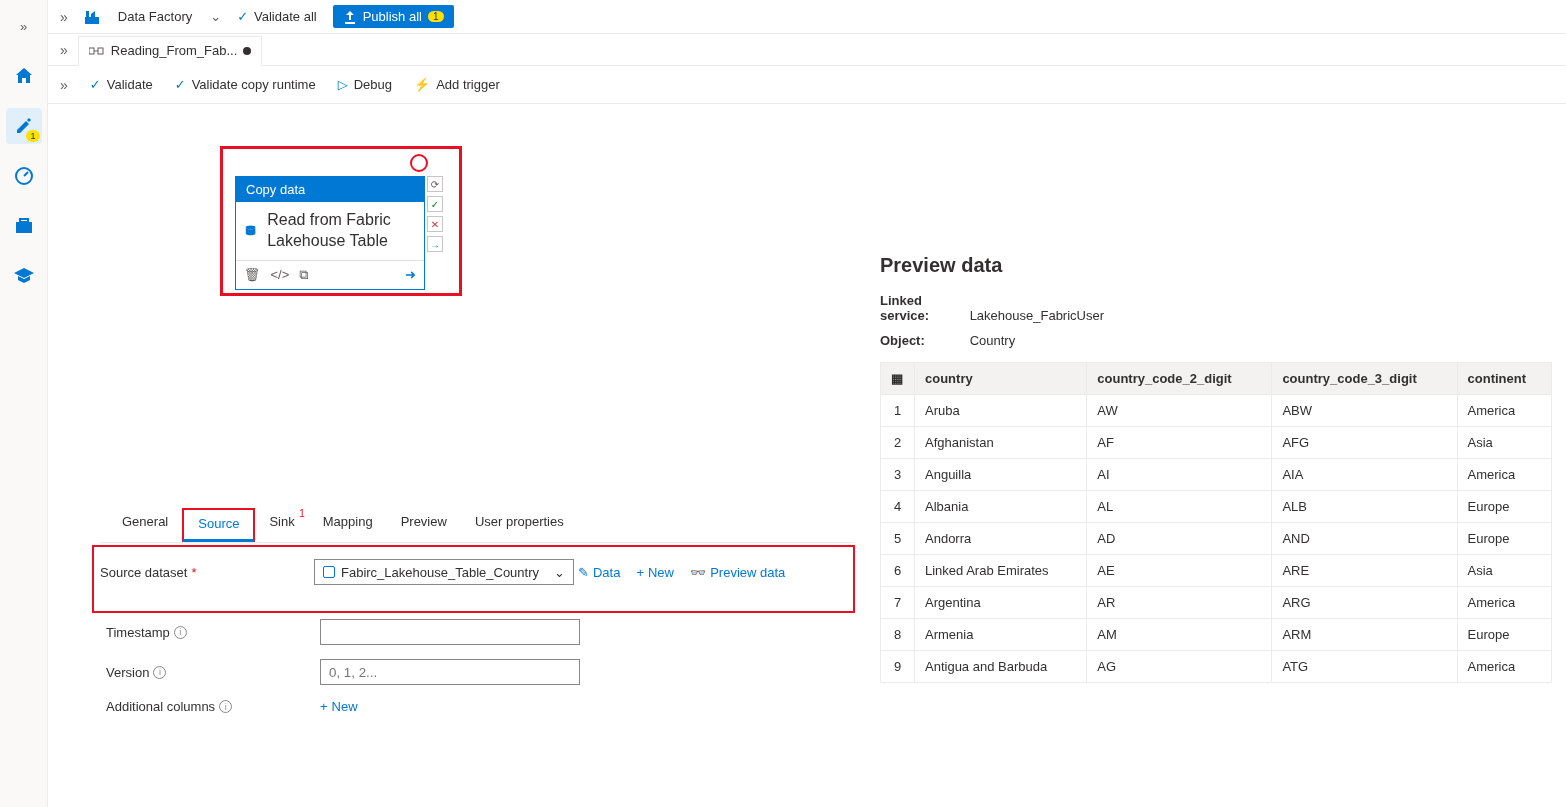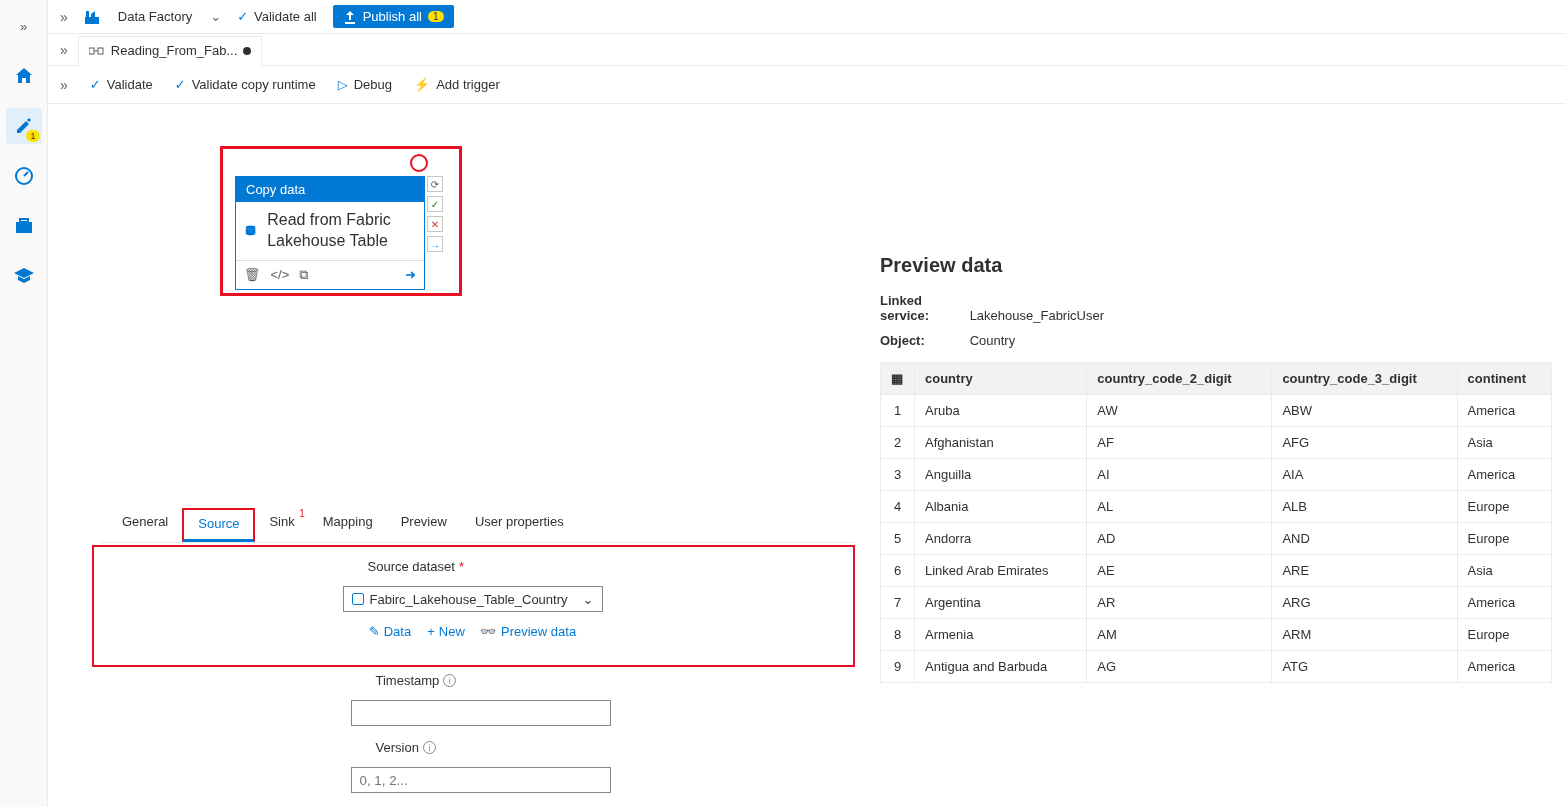--- a/index.html
+++ b/index.html
@@ -42,21 +42,21 @@
 .handle { width: 16px; height: 16px; border: 1px solid #c8c6c4; background: #fff; display: flex; align-items: center; justify-content: center; font-size: 10px; }
 
 
 .bottom-panel { position: absolute; left: 100px; top: 508px; width: 755px; height: 260px; }
 .prop-tabs { display: flex; gap: 0; border-bottom: 1px solid #edebe9; padding-left: 8px; margin-bottom: 14px; }
 .prop-tab { padding: 6px 14px 8px; cursor: pointer; position: relative; }
 .prop-tab.active { color: #0078d4; border-bottom: 3px solid #0078d4; }
 .tab-err { position: absolute; top: 0; right: 4px; color: #e81123; font-size: 10px; }
 .source-tab-hi { border: 2px solid #e81123; }
 
-.form-row { display: flex; align-items: center; margin: 0 0 14px 6px; gap: 12px; flex-direction: column; }
+.form-row { display: flex; align-items: center; margin: 0 0 14px 6px; gap: 4px; }
 .form-label { width: 210px; display: flex; align-items: center; gap: 4px; }
 .req { color: #e81123; }
 .info-i { width: 13px; height: 13px; border: 1px solid #8a8886; border-radius: 50%; font-size: 9px; display: inline-flex; align-items: center; justify-content: center; color: #8a8886; }
 .dropdown { width: 260px; height: 26px; border: 1px solid #8a8886; display: flex; align-items: center; justify-content: space-between; padding: 0 8px; background: #fff; }
 .dd-hi-wrap { border: 2px solid #e81123; padding: 12px 8px 12px 0; margin: -12px 0 6px -8px; }
 .text-input { width: 260px; height: 26px; border: 1px solid #8a8886; padding: 0 8px; }
 .ds-actions { display: flex; gap: 16px; }
 .ds-action { display: flex; align-items: center; gap: 4px; color: #0078d4; cursor: pointer; }
 .new-btn { color: #0078d4; display: flex; align-items: center; gap: 4px; cursor: pointer; }
 

